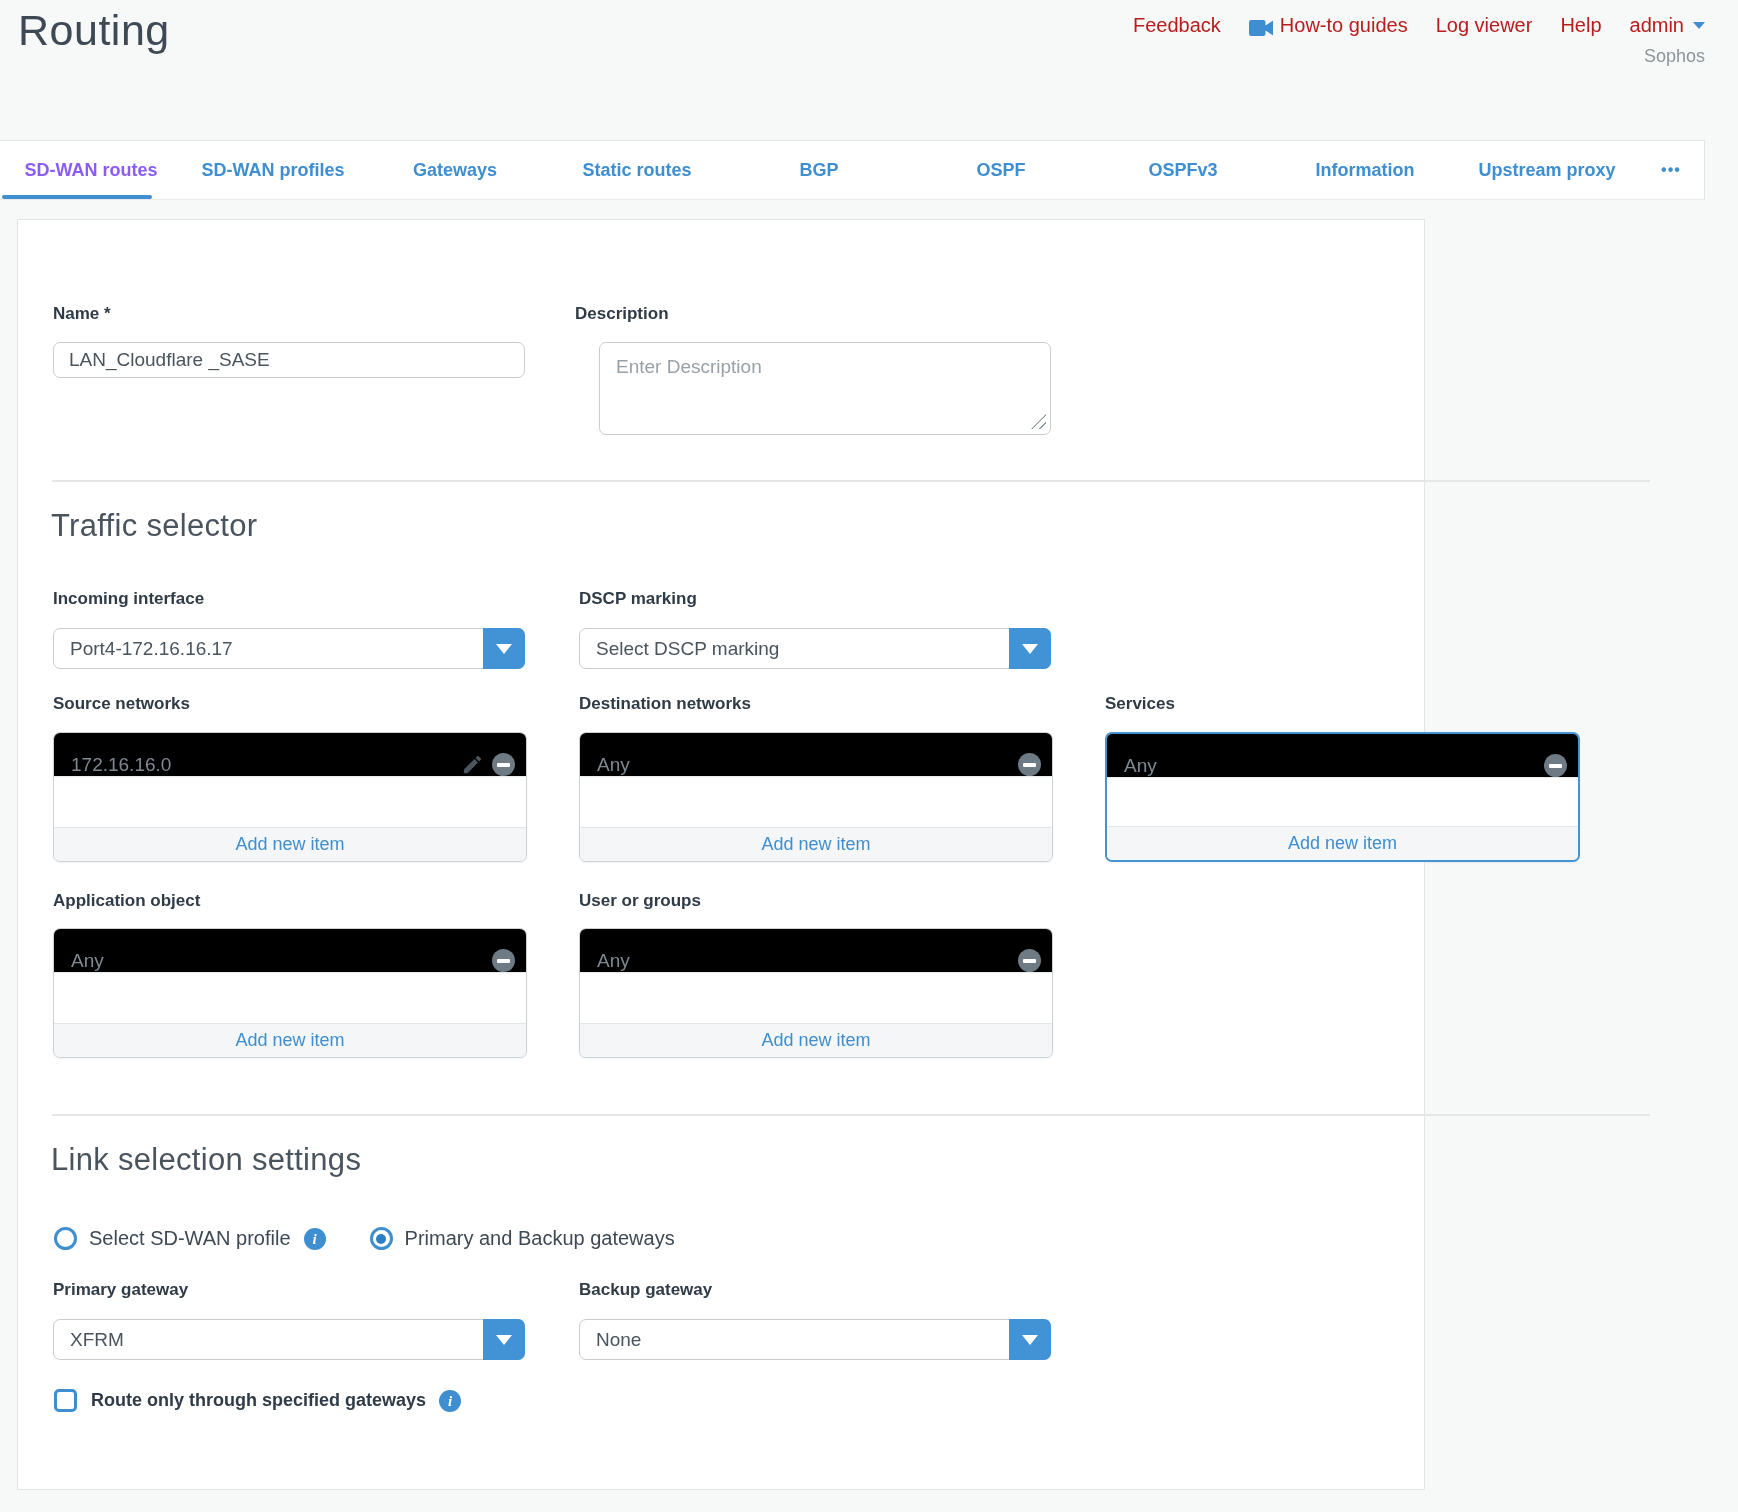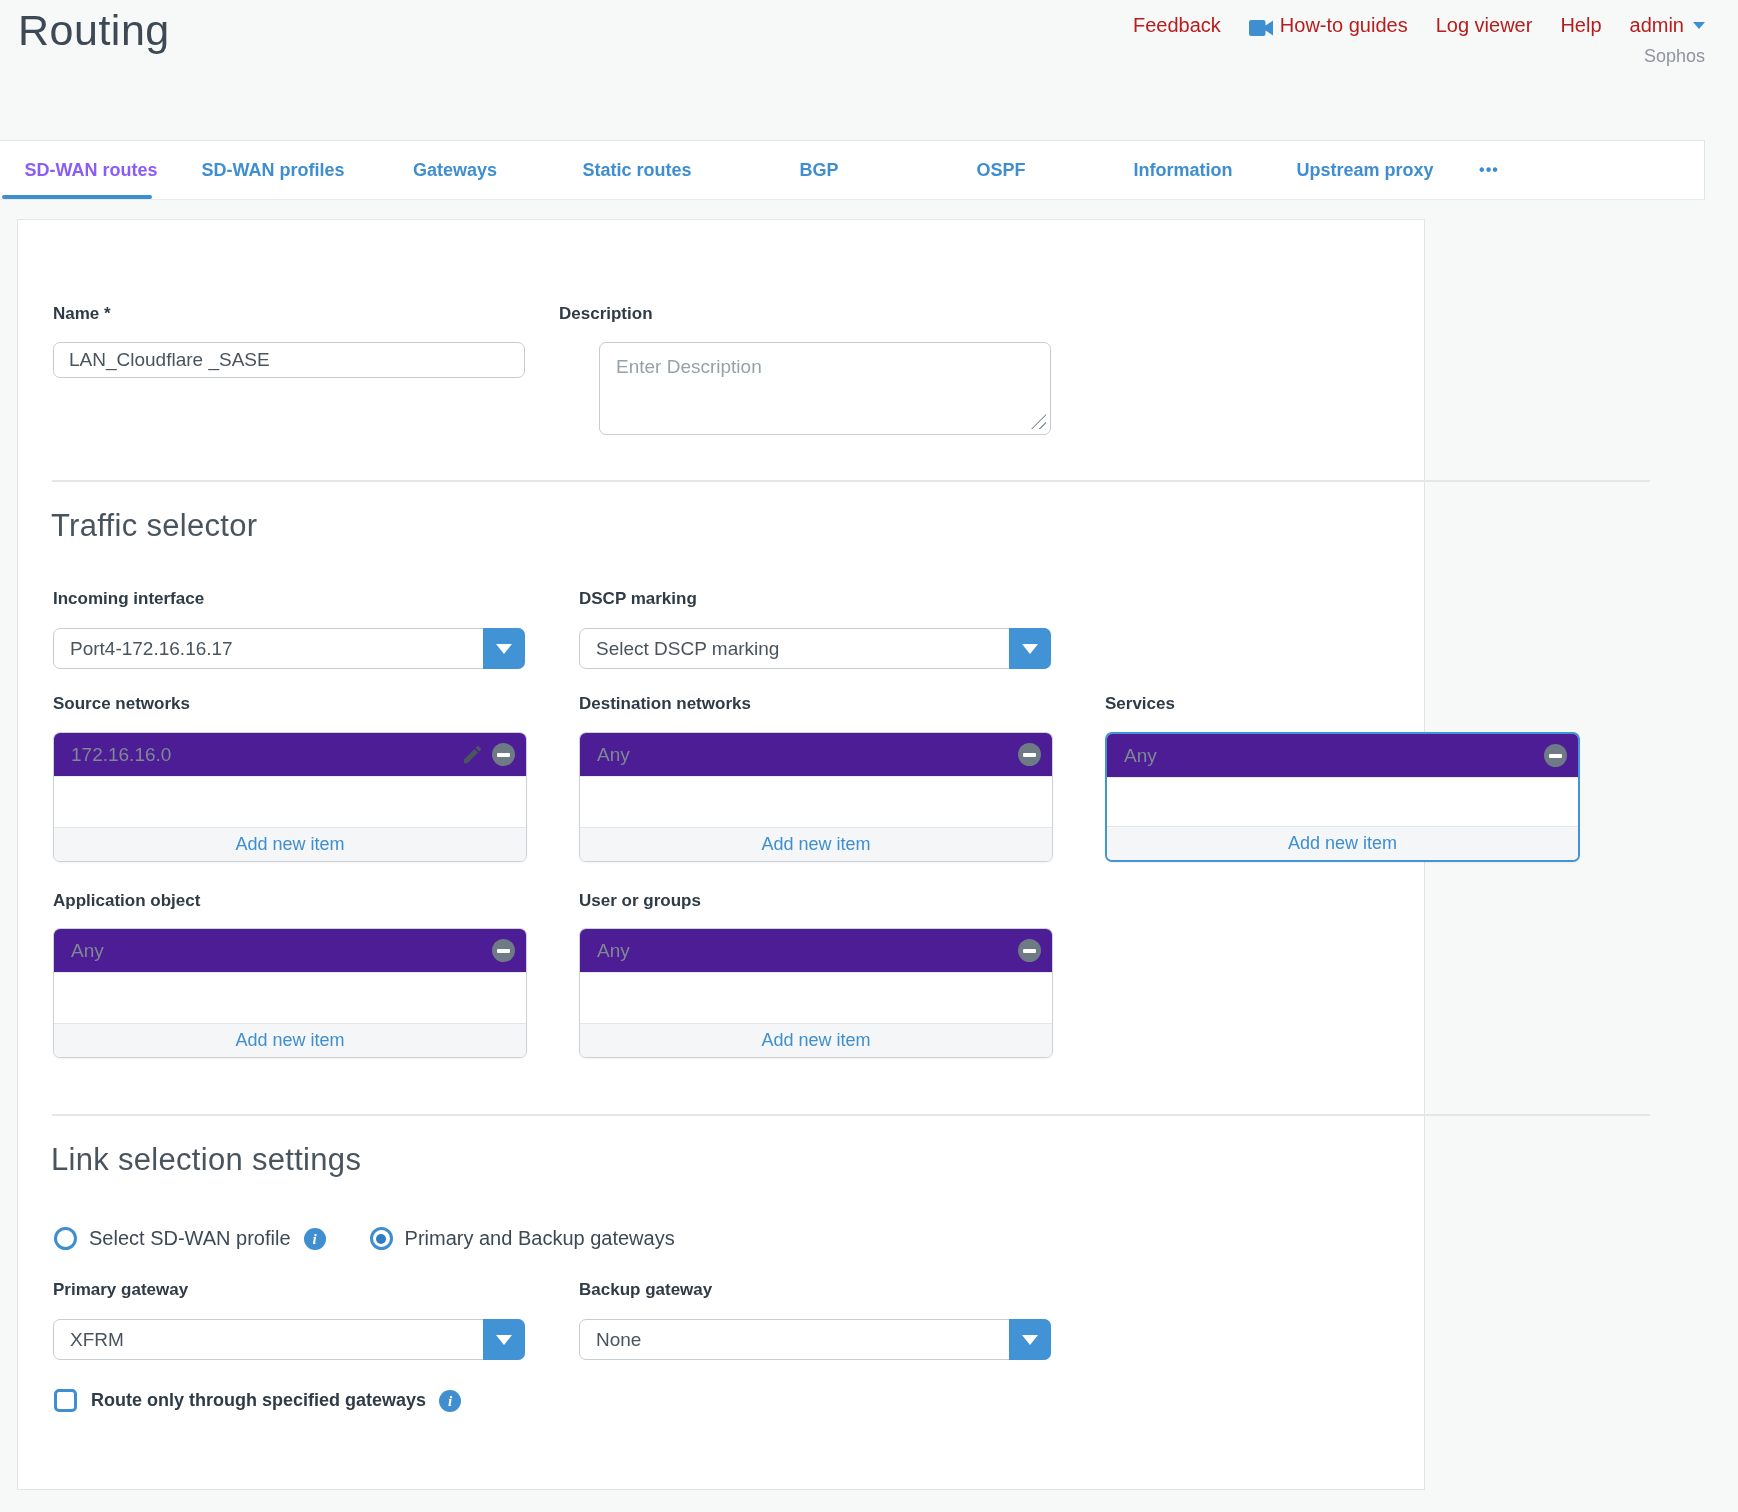--- a/index.html
+++ b/index.html
@@ -85,22 +85,22 @@
   .sel-tri { width: 0; height: 0; border-left: 8px solid transparent; border-right: 8px solid transparent; border-top: 10px solid #ffffff; }
   
   .itembox {
     position: absolute; width: 474px; height: 130px;
     background: #fff; border: 1px solid #ccd2d6; border-radius: 7px;
     display: flex; flex-direction: column; overflow: hidden;
     box-shadow: 0 1px 2px rgba(0,0,0,.05);
   }
   .itembox.focused { border: 2px solid #4394d4; }
   .item-row {
-    height: 44px; flex: 0 0 44px; background: #4c1d95; border-bottom: 1px solid #e8ebec;
-    display: flex; align-items: center; padding: 0 11px 0 17px;
+    height: 44px; flex: 0 0 44px; background: #000000; border-bottom: 1px solid #e8ebec;
+    display: flex; align-items: flex-end; padding: 0 11px 0 17px;
   }
   .item-text { flex: 1; font-size: 19px; color: #7e8992; }
   .row-icons { display: flex; align-items: center; gap: 8px; }
   .pencil-icon { width: 23px; height: 23px; cursor: pointer; }
   .pencil-icon svg { width: 100%; height: 100%; fill: #4a555e; }
   .minus-icon { width: 23px; height: 23px; border-radius: 50%; background: #6e7a84; position: relative; cursor: pointer; flex: 0 0 23px; }
   .minus-icon::after { content: ""; position: absolute; left: 5px; right: 5px; top: 9.5px; height: 4px; background: #fff; border-radius: 1px; }
   .box-filler { flex: 1; background: #fff; }
   .add-row {
     flex: 0 0 34px; background: #f4f6f7; border-top: 1px solid #e3e6e8;
@@ -159,34 +159,35 @@
 </div>
 <div class="brand">Sophos</div>
 
 <div class="tabstrip">
   <div class="tab active">SD-WAN routes</div>
   <div class="tab">SD-WAN profiles</div>
   <div class="tab">Gateways</div>
   <div class="tab">Static routes</div>
   <div class="tab">BGP</div>
   <div class="tab">OSPF</div>
+  <div class="tab">OSPFv3</div>
   <div class="tab">Information</div>
   <div class="tab">Upstream proxy</div>
   <div class="tab-more">•••</div>
 </div>
 
 <div class="card">
 
   <div class="field-label" style="left:35px; top:84px;">
     <span>Name</span>
     <span>*</span>
   </div>
   <input class="text-input" style="left: 35px; top: 122px; width: 472px; height: 36px;" value="LAN_Cloudflare _SASE">
 
-  <div class="field-label" style="left:541px; top:84px;">Description</div>
+  <div class="field-label" style="left:557px; top:84px;">Description</div>
   <div class="textarea-wrap" style="left:561px; top:122px; width:472px; height:93px;padding-left:20px;">
     <textarea class="desc-textarea" placeholder="Enter Description" style=""></textarea>
     <span class="resize-grip"></span>
   </div>
 
   <div class="divider" style="left:34px; top:260px; width:1598px;"></div>
 
   <div class="section-heading" style="left:33px; top:288px;text-align:center;">Traffic selector</div>
 
   <div class="field-label" style="left:35px; top:369px;">Incoming interface</div>

